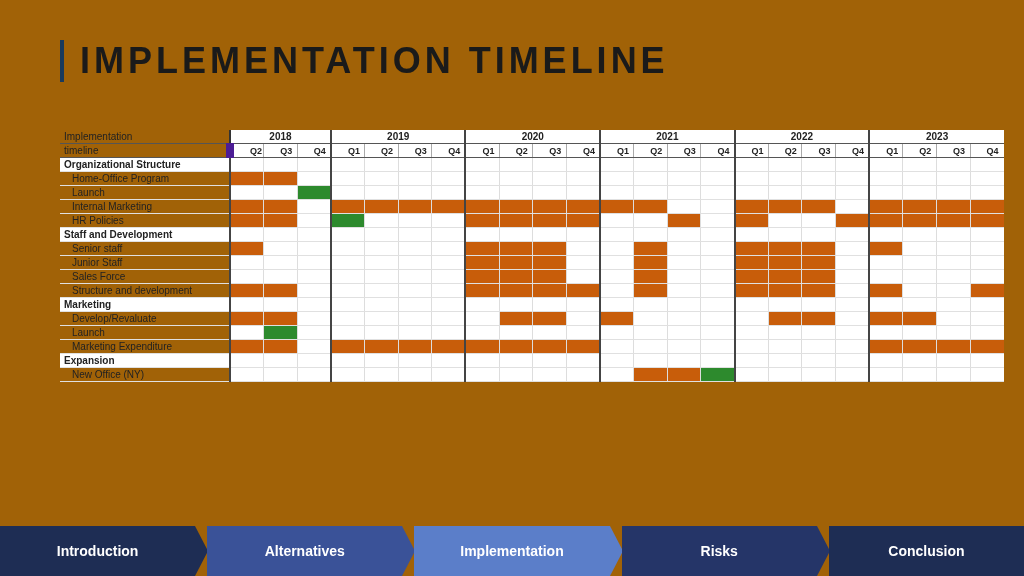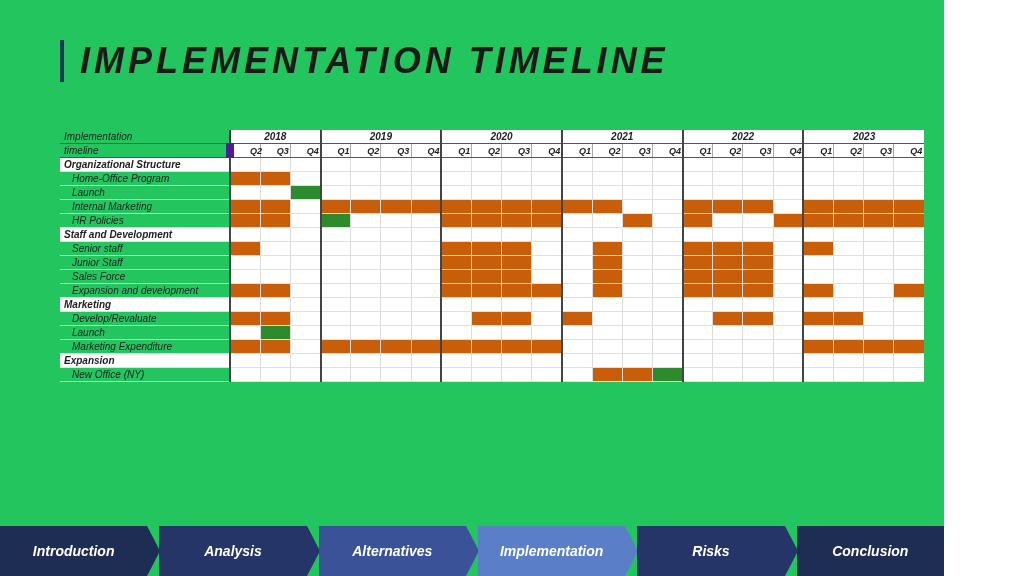--- a/index.html
+++ b/index.html
@@ -1,18 +1,18 @@
 <!DOCTYPE html>
 <html><head>
   <meta charset="utf-8">
   <style>
     * { box-sizing: border-box; margin: 0; padding: 0; }
     body { width: 1024px; height: 576px; overflow: hidden; background: #fff; font-family: 'Segoe UI', Arial, sans-serif; }
 
-    #slide { width: 944px; height: 576px; position: relative; background: #22c55e; font-style: italic; }
+    #slide { width: 1024px; height: 576px; position: relative; background: #a16207; }
 
     
     #title-area {
       position: absolute;
       top: 40px; left: 60px;
       border-left: 4px solid #1a3a5c;
       padding-left: 16px;
     }
     #title-area h1 {
       font-size: 36px;
@@ -432,21 +432,21 @@
             <td class="q orange"></td>
             <td class="q orange"></td>
             <td class="q empty"></td>
           <td class="q empty yr-border"></td>
             <td class="q empty"></td>
             <td class="q empty"></td>
             <td class="q empty"></td>
         </tr>
 
         <tr>
-          <td class="label" style="padding-left:12px">Expansion and development</td>
+          <td class="label" style="padding-left:12px">Structure and development</td>
           <td class="q orange yr-border"></td>
             <td class="q orange"></td>
             <td class="q empty"></td>
           <td class="q empty yr-border"></td>
             <td class="q empty"></td>
             <td class="q empty"></td>
             <td class="q empty"></td>
           <td class="q orange yr-border"></td>
             <td class="q orange"></td>
             <td class="q orange"></td>
@@ -626,23 +626,20 @@
             <td class="q empty"></td>
             <td class="q empty"></td>
         </tr>
       </tbody>
     </table>
   </div>
 
   <div class="nav-wrapper">
     <div class="nav-seg seg1">
       <span>Introduction</span>
-    </div>
-    <div class="nav-seg seg2">
-      <span>Analysis</span>
     </div>
     <div class="nav-seg seg3">
       <span>Alternatives</span>
     </div>
     <div class="nav-seg seg4">
       <span>Implementation</span>
     </div>
     <div class="nav-seg seg5">
       <span>Risks</span>
     </div>

